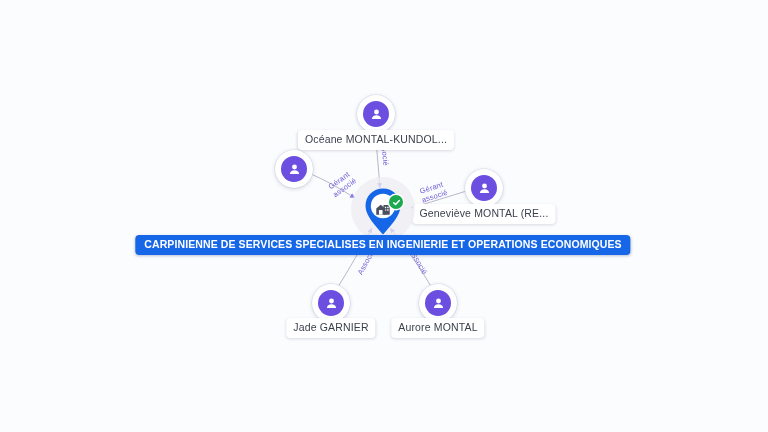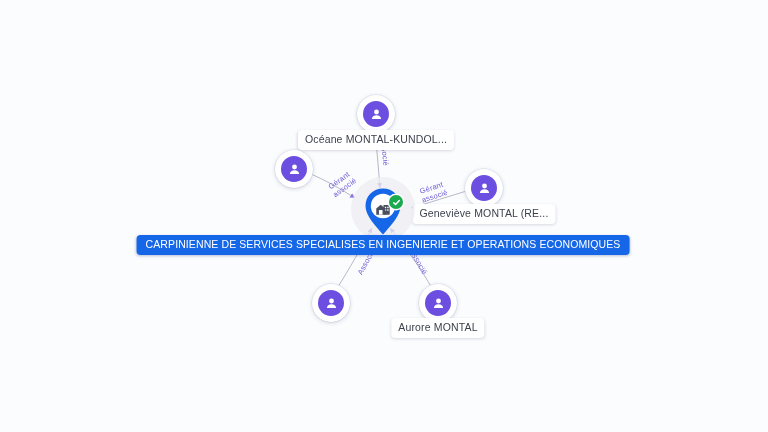--- a/index.html
+++ b/index.html
@@ -116,20 +116,21 @@
     transform: translateX(-50%);
     background: #1667e8;
     color: #ffffff;
     font-size: 10.5px;
     line-height: 13px;
     letter-spacing: 0.1px;
     padding: 3px 9px 4px 9px;
     border-radius: 4px;
     white-space: nowrap;
     box-shadow: 0 1px 3px rgba(20,50,120,0.30);
+    font-weight: bold;
   }
 
   
   .edge-label {
     position: absolute;
     color: #6f5ad6;
     font-size: 7.5px;
     line-height: 8.5px;
     letter-spacing: 0.2px;
     white-space: nowrap;
@@ -215,20 +216,21 @@
   <div class="person-node" style="left:331px; top:303px;">
     <div class="avatar-ring">
       <div class="avatar-circle">
         <svg width="15" height="15" viewBox="0 0 24 24" fill="#ffffff">
           <circle cx="12" cy="8" r="3.9"></circle>
           <path d="M4.6 19.2c0-4.1 3.3-6.2 7.4-6.2s7.4 2.1 7.4 6.2z"></path>
         </svg>
       </div>
     </div>
   </div>
+  <div class="node-label" style="left:331px; top:318px;">Jade GARNIER</div>
 
   <div class="person-node" style="left:438px; top:303px;">
     <div class="avatar-ring">
       <div class="avatar-circle">
         <svg width="15" height="15" viewBox="0 0 24 24" fill="#ffffff">
           <circle cx="12" cy="8" r="3.9"></circle>
           <path d="M4.6 19.2c0-4.1 3.3-6.2 7.4-6.2s7.4 2.1 7.4 6.2z"></path>
         </svg>
       </div>
     </div>

